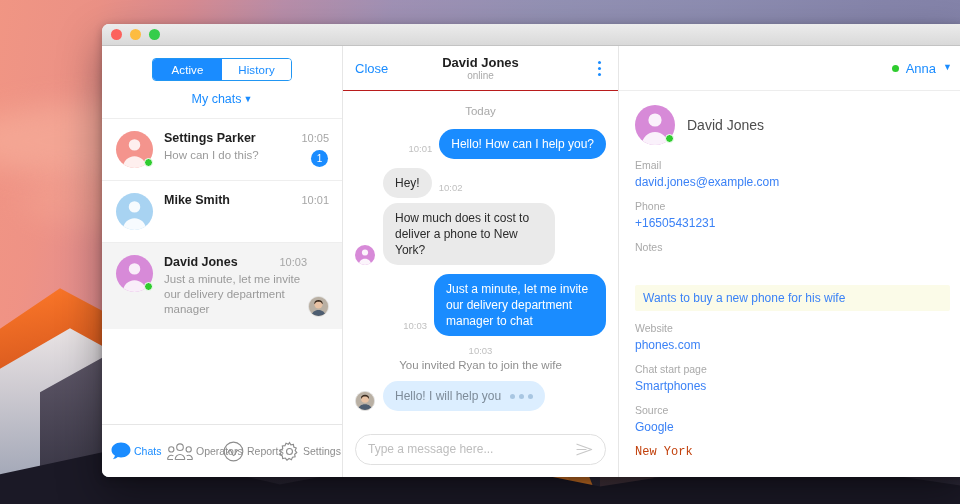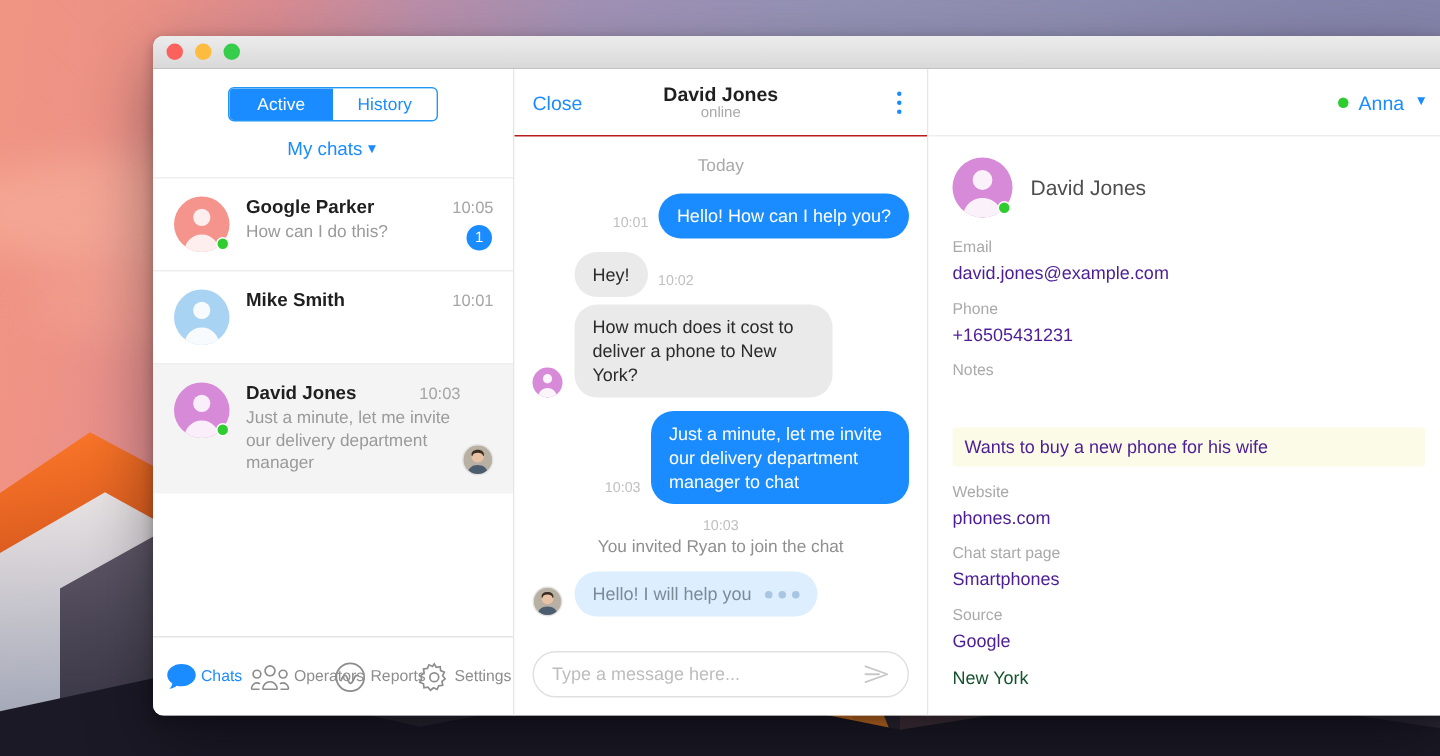--- a/index.html
+++ b/index.html
@@ -207,26 +207,26 @@
   .rh-name { color:#1a8cff; font-size:13px; cursor:pointer; }
   .rh-chev { color:#1a8cff; font-size:9px; position:relative; top:-1px;}
 
   .profile { padding:14px 16px 0 16px; }
   .prof-row { display:flex; align-items:center; gap:12px; margin-bottom:14px;}
   .prof-av { position:relative; width:40px; height:40px; flex:0 0 40px;}
   .prof-name { font-size:14px; color:#4d4d4d; }
 
   .fld { margin-bottom:11px; }
   .fld .k { font-size:10.5px; color:#a9a9a9; margin-bottom:4px; }
-  .fld .v { font-size:12px; color:#4c1d95; }
+  .fld .v { font-size:12px; color:#3b82f6; }
   .fld .v.note {
     background:#fbfbe8; border-radius:2px; padding:6px 8px;
     display:inline-block; width:100%;margin-top:28px;
   }
-  .fld .v.dim { color:#14532d; }
+  .fld .v.dim { color:#c2410c;font-family:Liberation Mono, monospace; }
 </style>
 </head>
 <body>
 
 <div id="wallpaper">
   <div class="sky"></div>
   <div class="cloudband c1"></div>
   <div class="cloudband c2"></div>
   <div class="cloudband c3"></div>
   <div class="cloudband c4"></div>
@@ -306,21 +306,21 @@
             <div class="circle" style="background:#f4948d">
               <svg class="glyph" viewBox="0 0 40 40">
                   <circle cx="20" cy="15" r="6.2" fill="#ffffff" opacity=".85"></circle>
                   <path d="M7.5 40c0-7.2 5.6-12.6 12.5-12.6S32.5 32.8 32.5 40z" fill="#ffffff" opacity=".85"></path>
                 </svg>
             </div>
             <span class="online"></span>
           </div>
           <div class="ci-main">
             <div class="ci-top">
-              <span class="ci-name">Google Parker</span>
+              <span class="ci-name">Settings Parker</span>
               <span class="ci-time">10:05</span>
             </div>
             <div class="ci-msg">How can I do this?</div>
           </div>
           <div class="badge">1</div>
         </div>
 
         <div class="chat-item">
           <div class="av">
             <div class="circle" style="background:#a8d3f2">
@@ -452,21 +452,21 @@
           <div class="bub in">How much does it cost to deliver a phone to New York?</div>
         </div>
 
         <div class="row right">
           <span class="stamp l">10:03</span>
           <div class="bub out">Just a minute, let me invite our delivery department manager to chat</div>
         </div>
 
         <div class="sysrow">
           <div class="sys-time">10:03</div>
-          <div class="sys-text">You invited Ryan to join the chat</div>
+          <div class="sys-text">You invited Ryan to join the wife</div>
         </div>
 
         <div class="row left">
           <span class="small-av ph">
             <svg viewBox="0 0 20 20">
                 <rect width="20" height="20" fill="#b9b0a4"></rect>
                 <circle cx="10" cy="7.6" r="4.4" fill="#e8c2a4"></circle>
                 <path d="M10 3c2.9 0 4.4 1.5 4.4 3.4 0 .6-.3 1-.6 1-.4-1.9-1.8-2.5-3.8-2.5s-3.4.6-3.8 2.5c-.3 0-.6-.4-.6-1C5.6 4.5 7.1 3 10 3z" fill="#3b2d22"></path>
                 <path d="M2.6 20c0-3.9 3.3-6.3 7.4-6.3s7.4 2.4 7.4 6.3z" fill="#4d5d70"></path>
               </svg>

